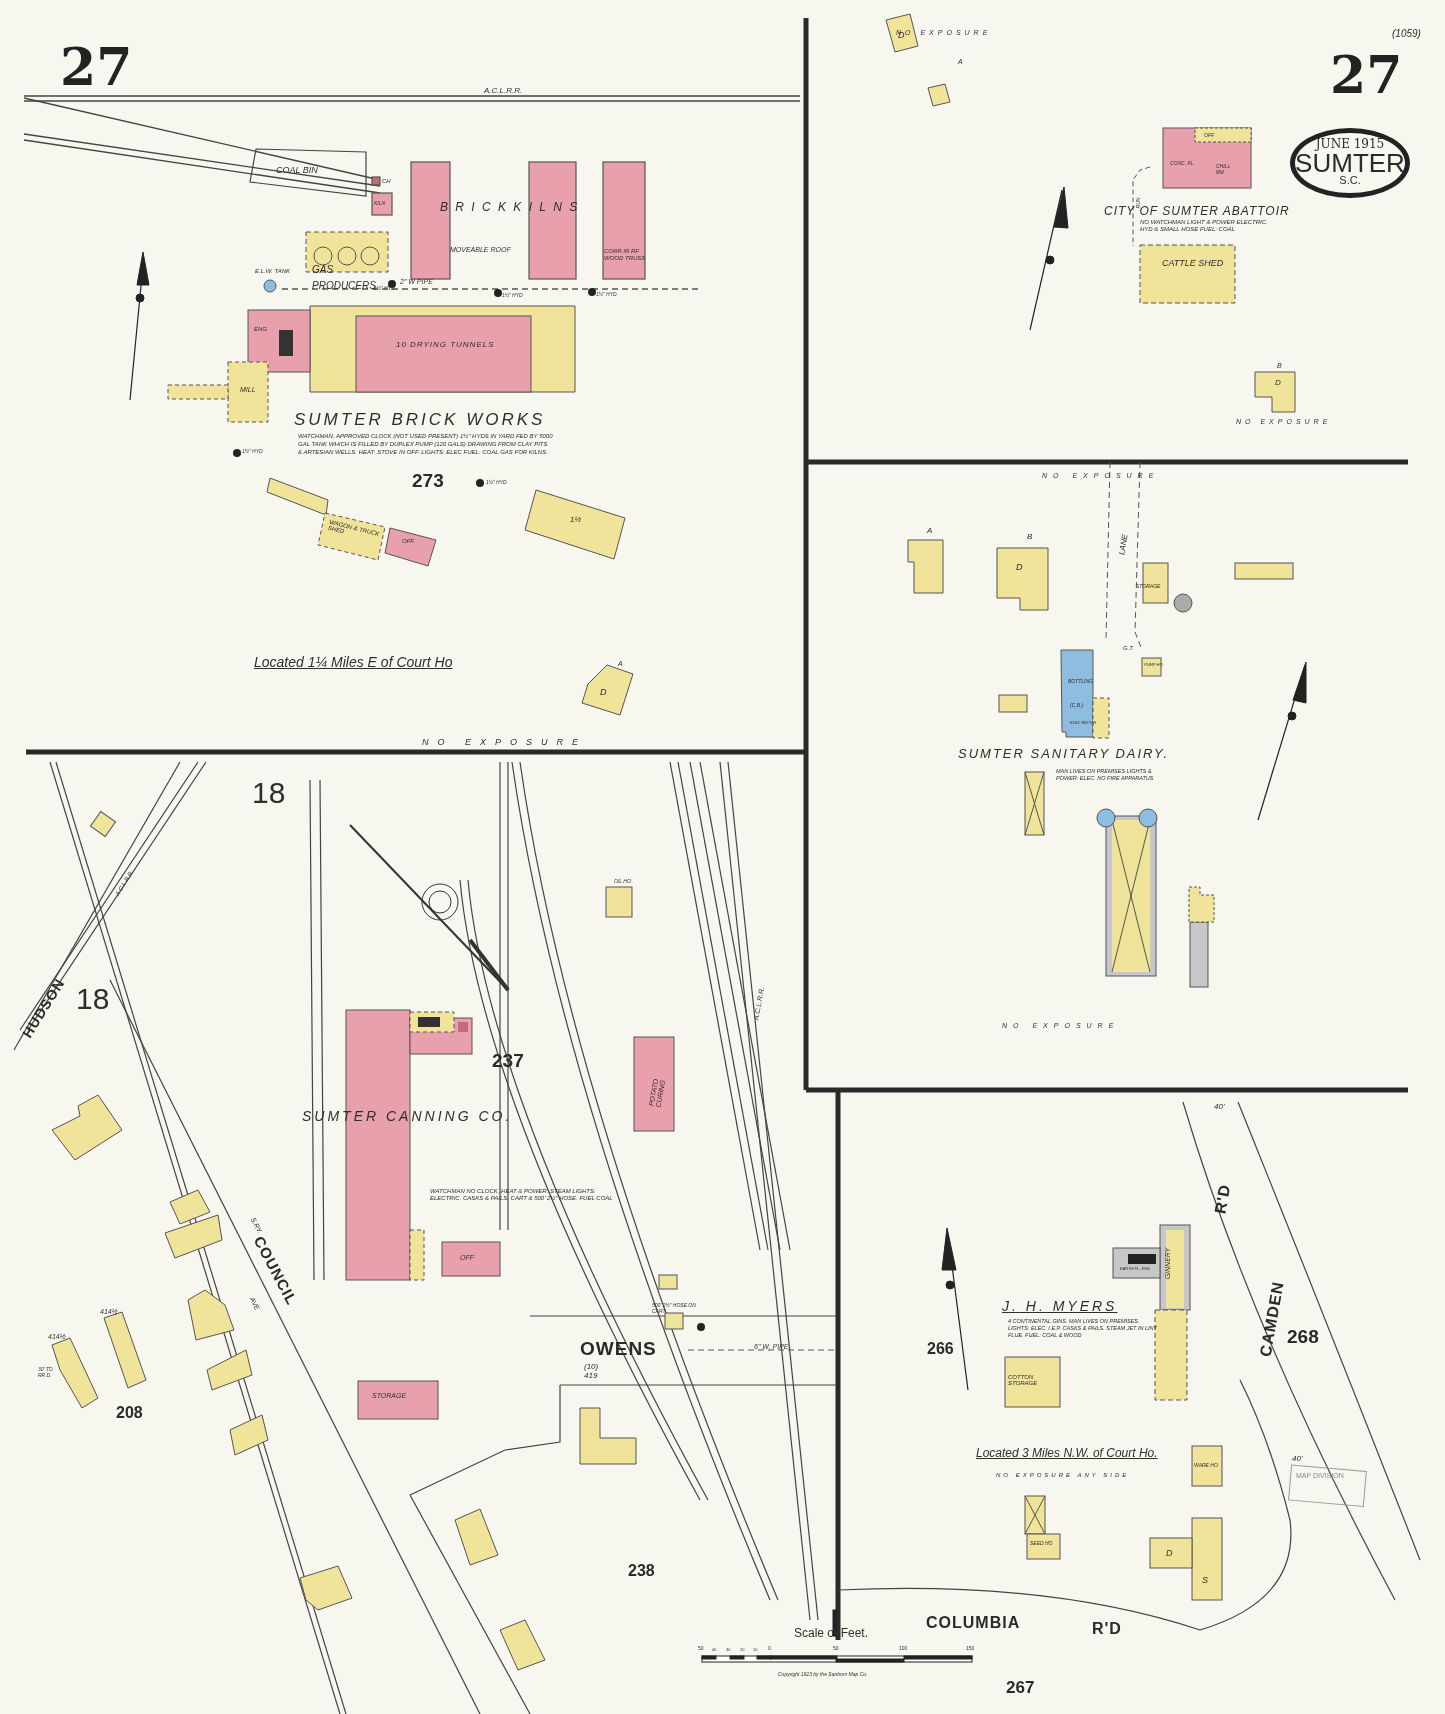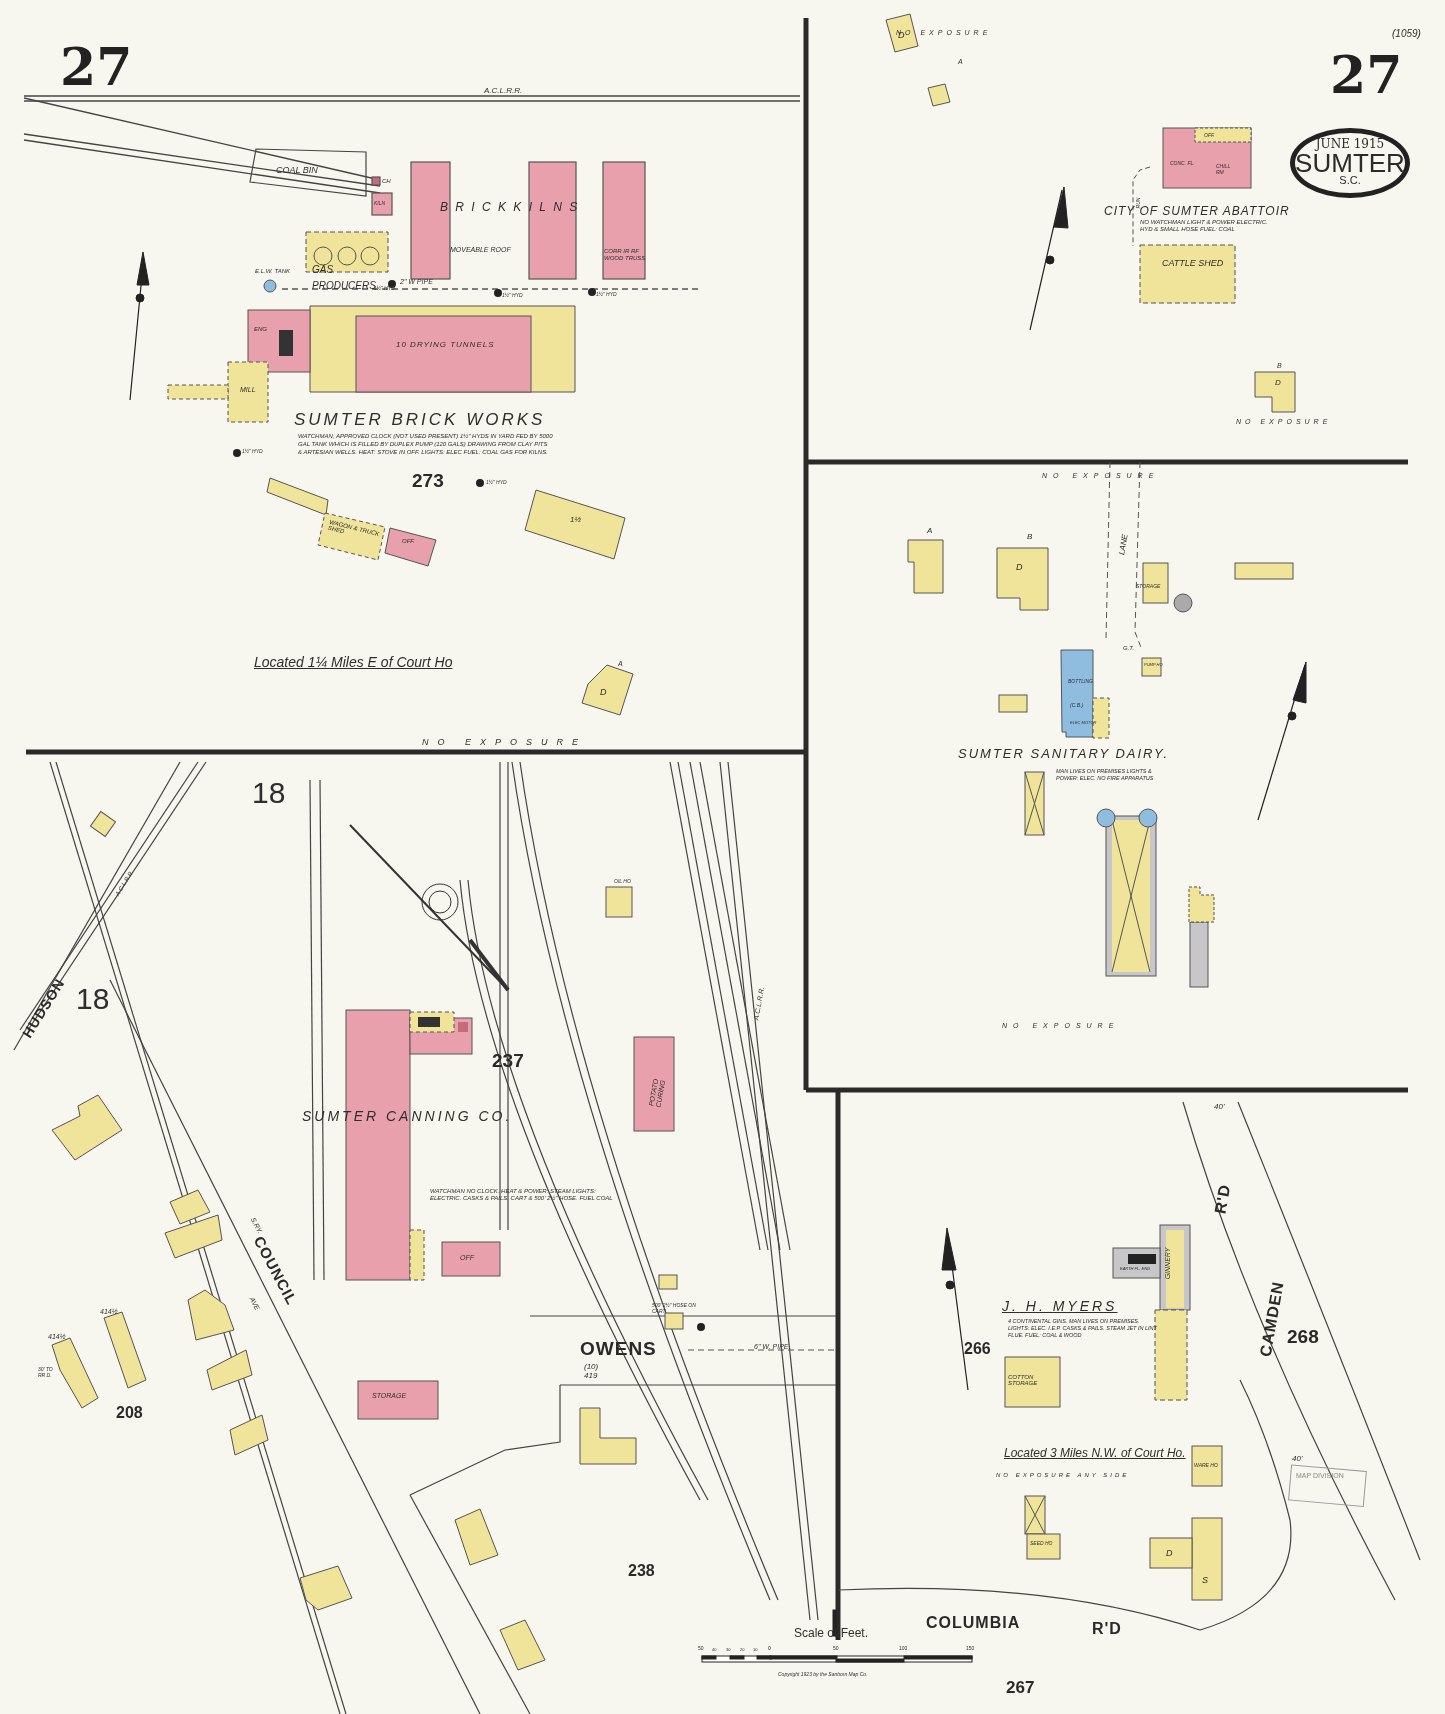--- a/index.html
+++ b/index.html
@@ -319,25 +319,25 @@
 <div class="lbl blk" style="left:628px;top:1562px;font-size:16px;">238</div>
 <div class="lbl small" style="left:48px;top:1333px;font-size:7px;">414½</div>
 <div class="lbl small" style="left:100px;top:1308px;font-size:7px;">414½</div>
 <div class="lbl note" style="left:38px;top:1366px;width:22px;font-size:5px;line-height:6px;">30' TO RR D.</div>
 
 <div class="lbl" style="left:1002px;top:1298px;font-size:14px;letter-spacing:3px;text-transform:uppercase;text-decoration:underline;">J. H. MYERS</div>
 <div class="lbl note" style="left:1008px;top:1318px;width:150px;font-size:5.5px;line-height:7px;">4 CONTINENTAL GINS. MAN LIVES ON PREMISES. LIGHTS: ELEC. I.E.P. CASKS &amp; PAILS. STEAM JET IN LINT FLUE. FUEL: COAL &amp; WOOD</div>
 <div class="lbl small" style="left:1152px;top:1260px;font-size:7px;transform:rotate(-90deg);">GINNERY</div>
 <div class="lbl small" style="left:1120px;top:1266px;font-size:4px;width:36px;white-space:normal;">EARTH FL. ENG</div>
 <div class="lbl small" style="left:1008px;top:1374px;font-size:6px;width:40px;white-space:normal;">COTTON STORAGE</div>
-<div class="lbl blk" style="left:964px;top:1340px;font-size:16px;">266</div>
+<div class="lbl blk" style="left:927px;top:1340px;font-size:16px;">266</div>
 <div class="lbl blk" style="left:1287px;top:1326px;font-size:19px;">268</div>
 <div class="lbl street" style="left:1234px;top:1310px;font-size:16px;transform:rotate(-80deg);">CAMDEN</div>
 <div class="lbl street" style="left:1208px;top:1190px;font-size:16px;transform:rotate(-80deg);">R'D</div>
-<div class="lbl loc" style="left:976px;top:1446px;font-size:12px;margin-left:28px;">Located 3 Miles N.W. of Court Ho.</div>
+<div class="lbl loc" style="left:976px;top:1446px;font-size:12px;">Located 3 Miles N.W. of Court Ho.</div>
 <div class="lbl expo" style="left:996px;top:1472px;font-size:6px;letter-spacing:3px;">NO EXPOSURE ANY SIDE</div>
 <div class="lbl small" style="left:1030px;top:1540px;font-size:5px;width:24px;white-space:normal;">SEED HO</div>
 <div class="lbl small" style="left:1194px;top:1462px;font-size:5px;">WARE HO</div>
 <div class="lbl small" style="left:1166px;top:1548px;font-size:9px;">D</div>
 <div class="lbl small" style="left:1202px;top:1575px;font-size:9px;">S</div>
 <div class="lbl street" style="left:926px;top:1614px;font-size:16px;">COLUMBIA</div>
 <div class="lbl street" style="left:1092px;top:1620px;font-size:16px;">R'D</div>
 <div class="lbl small" style="left:1214px;top:1102px;font-size:8px;">40'</div>
 <div class="lbl small" style="left:1292px;top:1454px;font-size:8px;">40'</div>
 <div class="lbl small" style="left:1296px;top:1472px;font-size:7px;font-style:normal;color:#888;">Map Division</div>

